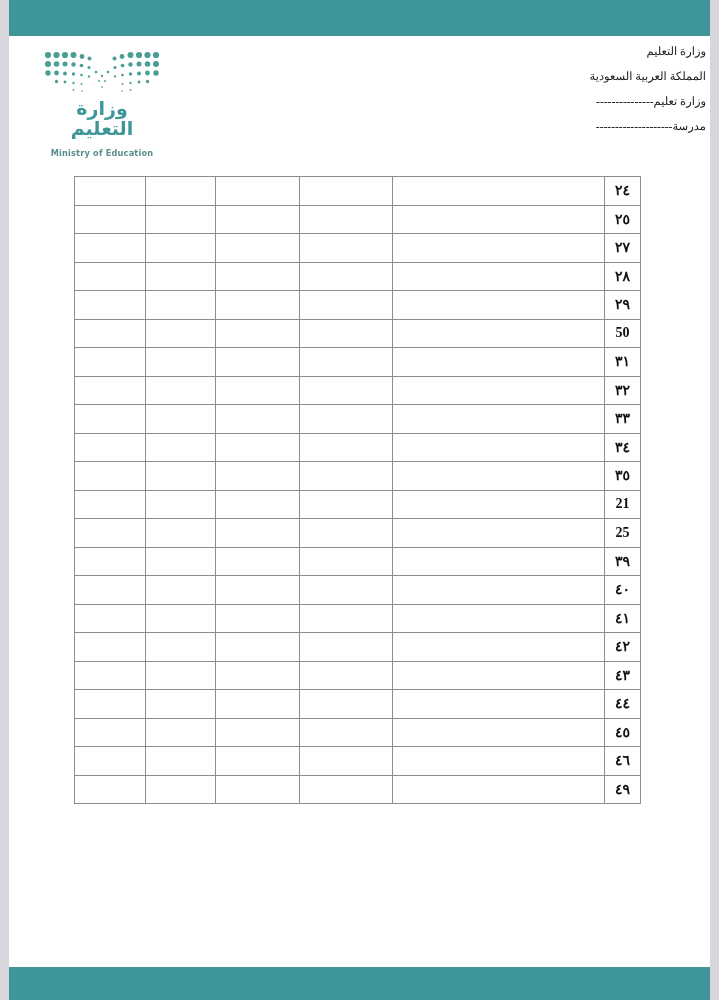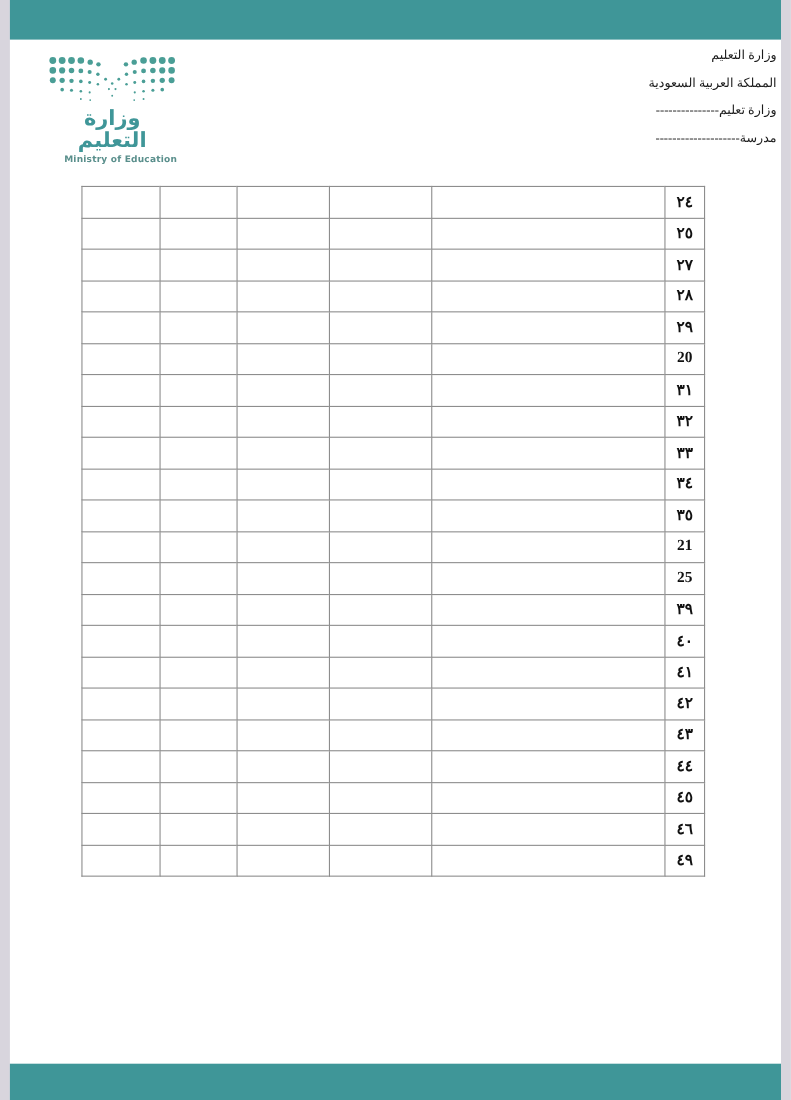--- a/index.html
+++ b/index.html
@@ -89,30 +89,30 @@
     width: 118px;
     letter-spacing: 0.5px;
     line-height: 1.05;
   }
   .logo-sub {
     font-family: "DejaVu Sans", sans-serif;
     font-size: 8.2px;
     font-weight: bold;
     color: #5a8f8c;
     width: 118px;
-    text-align: right;
+    text-align: center;
     direction: ltr;
     letter-spacing: 0.2px;
-    margin-top: 0;
+    margin-top: 9px;
   }
 
   
   .sheet {
     position: absolute;
-    top: 169px;
+    top: 176px;
     left: 66px;
     width: 566px;
   }
   table.grid {
     border-collapse: collapse;
     table-layout: fixed;
     width: 566px;
     direction: rtl;
   }
   table.grid td {
@@ -264,21 +264,21 @@
           </tr>
           <tr>
             <td class="c-index">٢٩</td>
             <td class="c-plain"></td>
             <td class="c-pink"></td>
             <td class="c-plain"></td>
             <td class="c-yellow"></td>
             <td class="c-plain"></td>
           </tr>
           <tr>
-            <td class="c-index">20</td>
+            <td class="c-index">50</td>
             <td class="c-plain"></td>
             <td class="c-pink"></td>
             <td class="c-plain"></td>
             <td class="c-yellow"></td>
             <td class="c-plain"></td>
           </tr>
           <tr>
             <td class="c-index">٣١</td>
             <td class="c-plain"></td>
             <td class="c-pink"></td>

